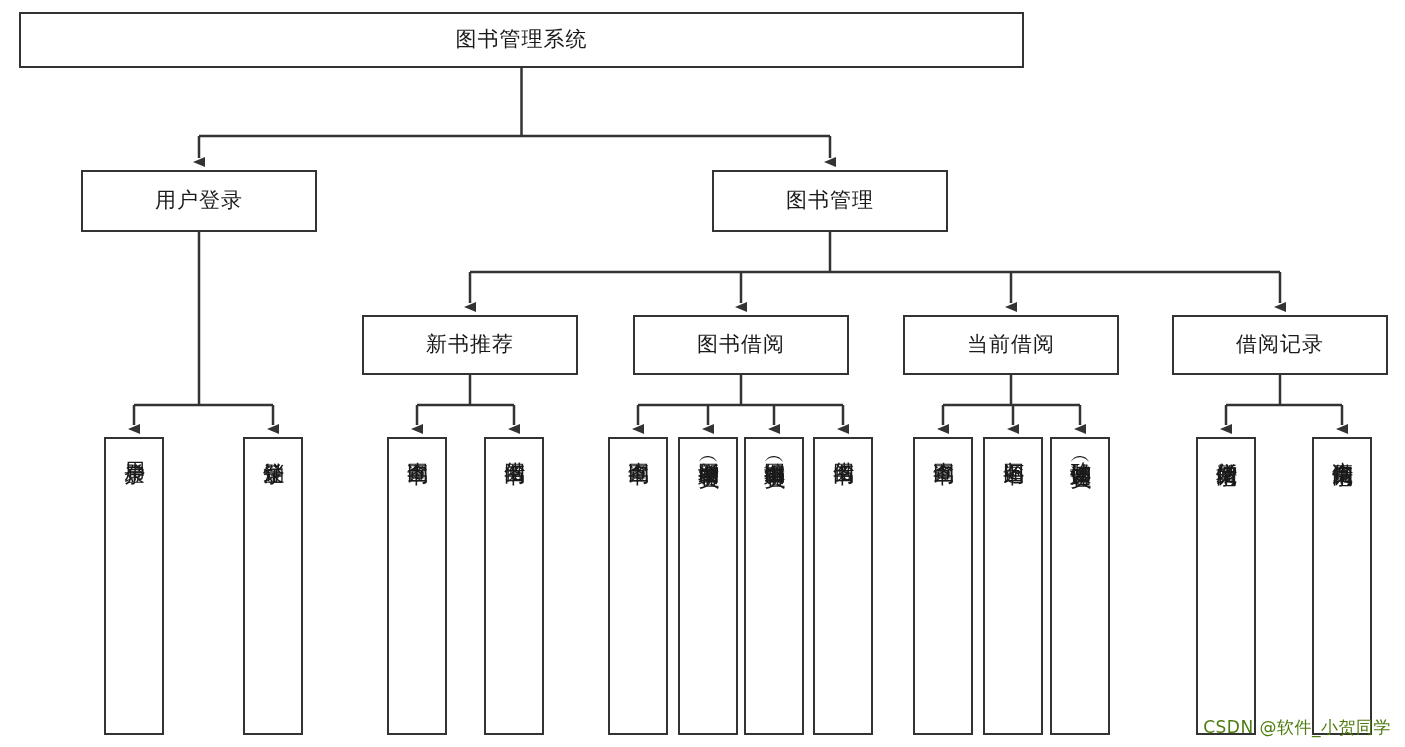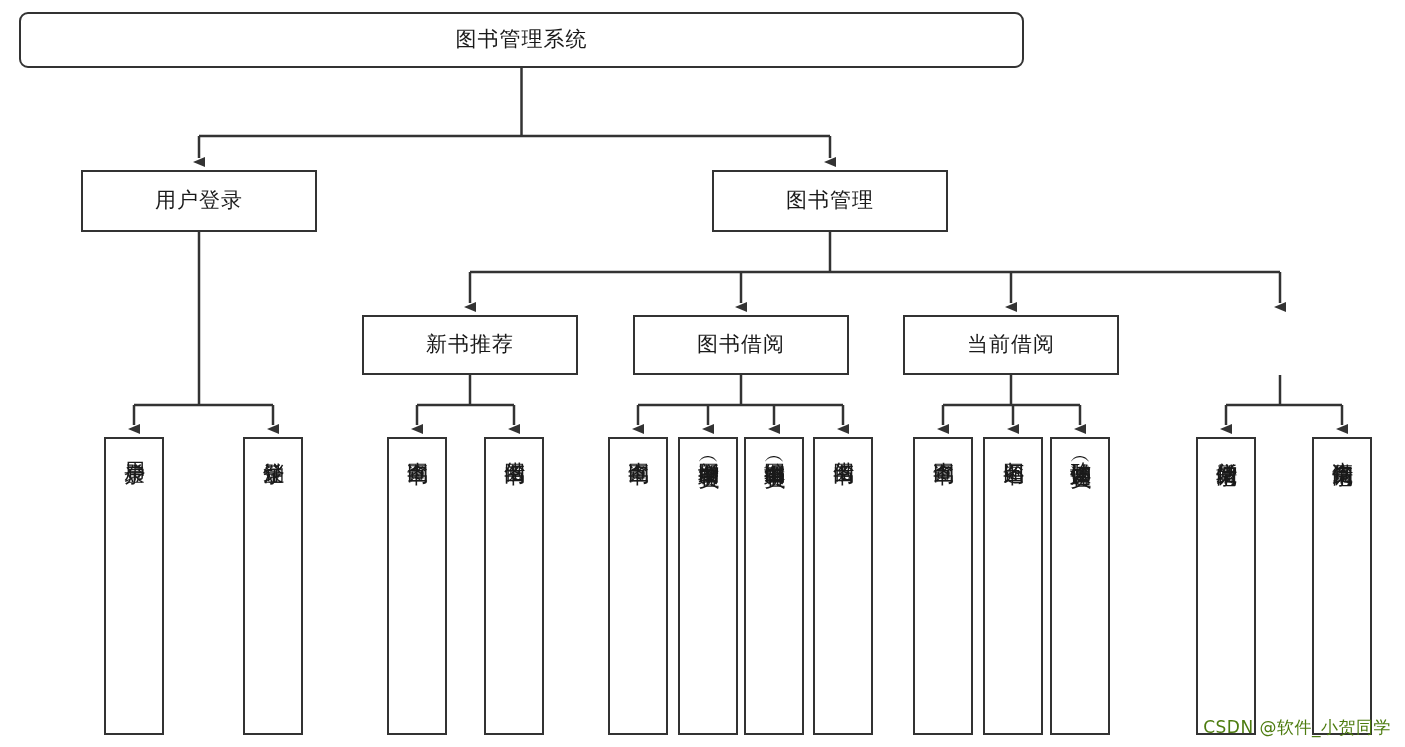--- a/index.html
+++ b/index.html
@@ -104,28 +104,29 @@
         <path d="M943,405 L943,425" marker-end="url(#arrow)"></path>
         <path d="M1013,405 L1013,425" marker-end="url(#arrow)"></path>
         <path d="M1080,405 L1080,425" marker-end="url(#arrow)"></path>
         <path d="M1280,375 L1280,405"></path>
         <path d="M1226,405 L1342,405"></path>
         <path d="M1226,405 L1226,425" marker-end="url(#arrow)"></path>
         <path d="M1342,405 L1342,425" marker-end="url(#arrow)"></path>
       </g>
   </svg>
 
-  <div class="node node-h" style="left: 19px; top: 12px; width: 1005px; height: 56px; border-radius: 9px;">图书管理系统</div>
+  <div class="node node-h" style="left: 19px; top: 12px; width: 1005px; height: 56px;">图书管理系统</div>
 
   <div class="node node-h" style="left: 81px; top: 170px; width: 236px; height: 62px;">用户登录</div>
   <div class="node node-h" style="left: 362px; top: 315px; width: 216px; height: 60px;">新书推荐</div>
 
   <div class="node node-h" style="left: 712px; top: 170px; width: 236px; height: 62px;">图书管理</div>
   <div class="node node-h" style="left: 633px; top: 315px; width: 216px; height: 60px;">图书借阅</div>
   <div class="node node-h" style="left: 903px; top: 315px; width: 216px; height: 60px;">当前借阅</div>
+  <div class="node node-h" style="left: 1172px; top: 315px; width: 216px; height: 60px;">借阅记录</div>
 
   <div class="node node-v" style="left: 104px; top: 437px; width: 60px; height: 298px;">用户登录</div>
   <div class="node node-v" style="left: 243px; top: 437px; width: 60px; height: 298px;">注销登录</div>
   <div class="node node-v" style="left: 387px; top: 437px; width: 60px; height: 298px;">查询图书</div>
   <div class="node node-v" style="left: 484px; top: 437px; width: 60px; height: 298px;">借阅图书</div>
   <div class="node node-v" style="left: 608px; top: 437px; width: 60px; height: 298px;">查询图书</div>
   <div class="node node-v" style="left: 678px; top: 437px; width: 60px; height: 298px;">新增图书（管理员）</div>
   <div class="node node-v" style="left: 744px; top: 437px; width: 60px; height: 298px;">编辑图书（管理员）</div>
   <div class="node node-v" style="left: 813px; top: 437px; width: 60px; height: 298px;">借阅图书</div>
   <div class="node node-v" style="left: 913px; top: 437px; width: 60px; height: 298px;">查询图书</div>

